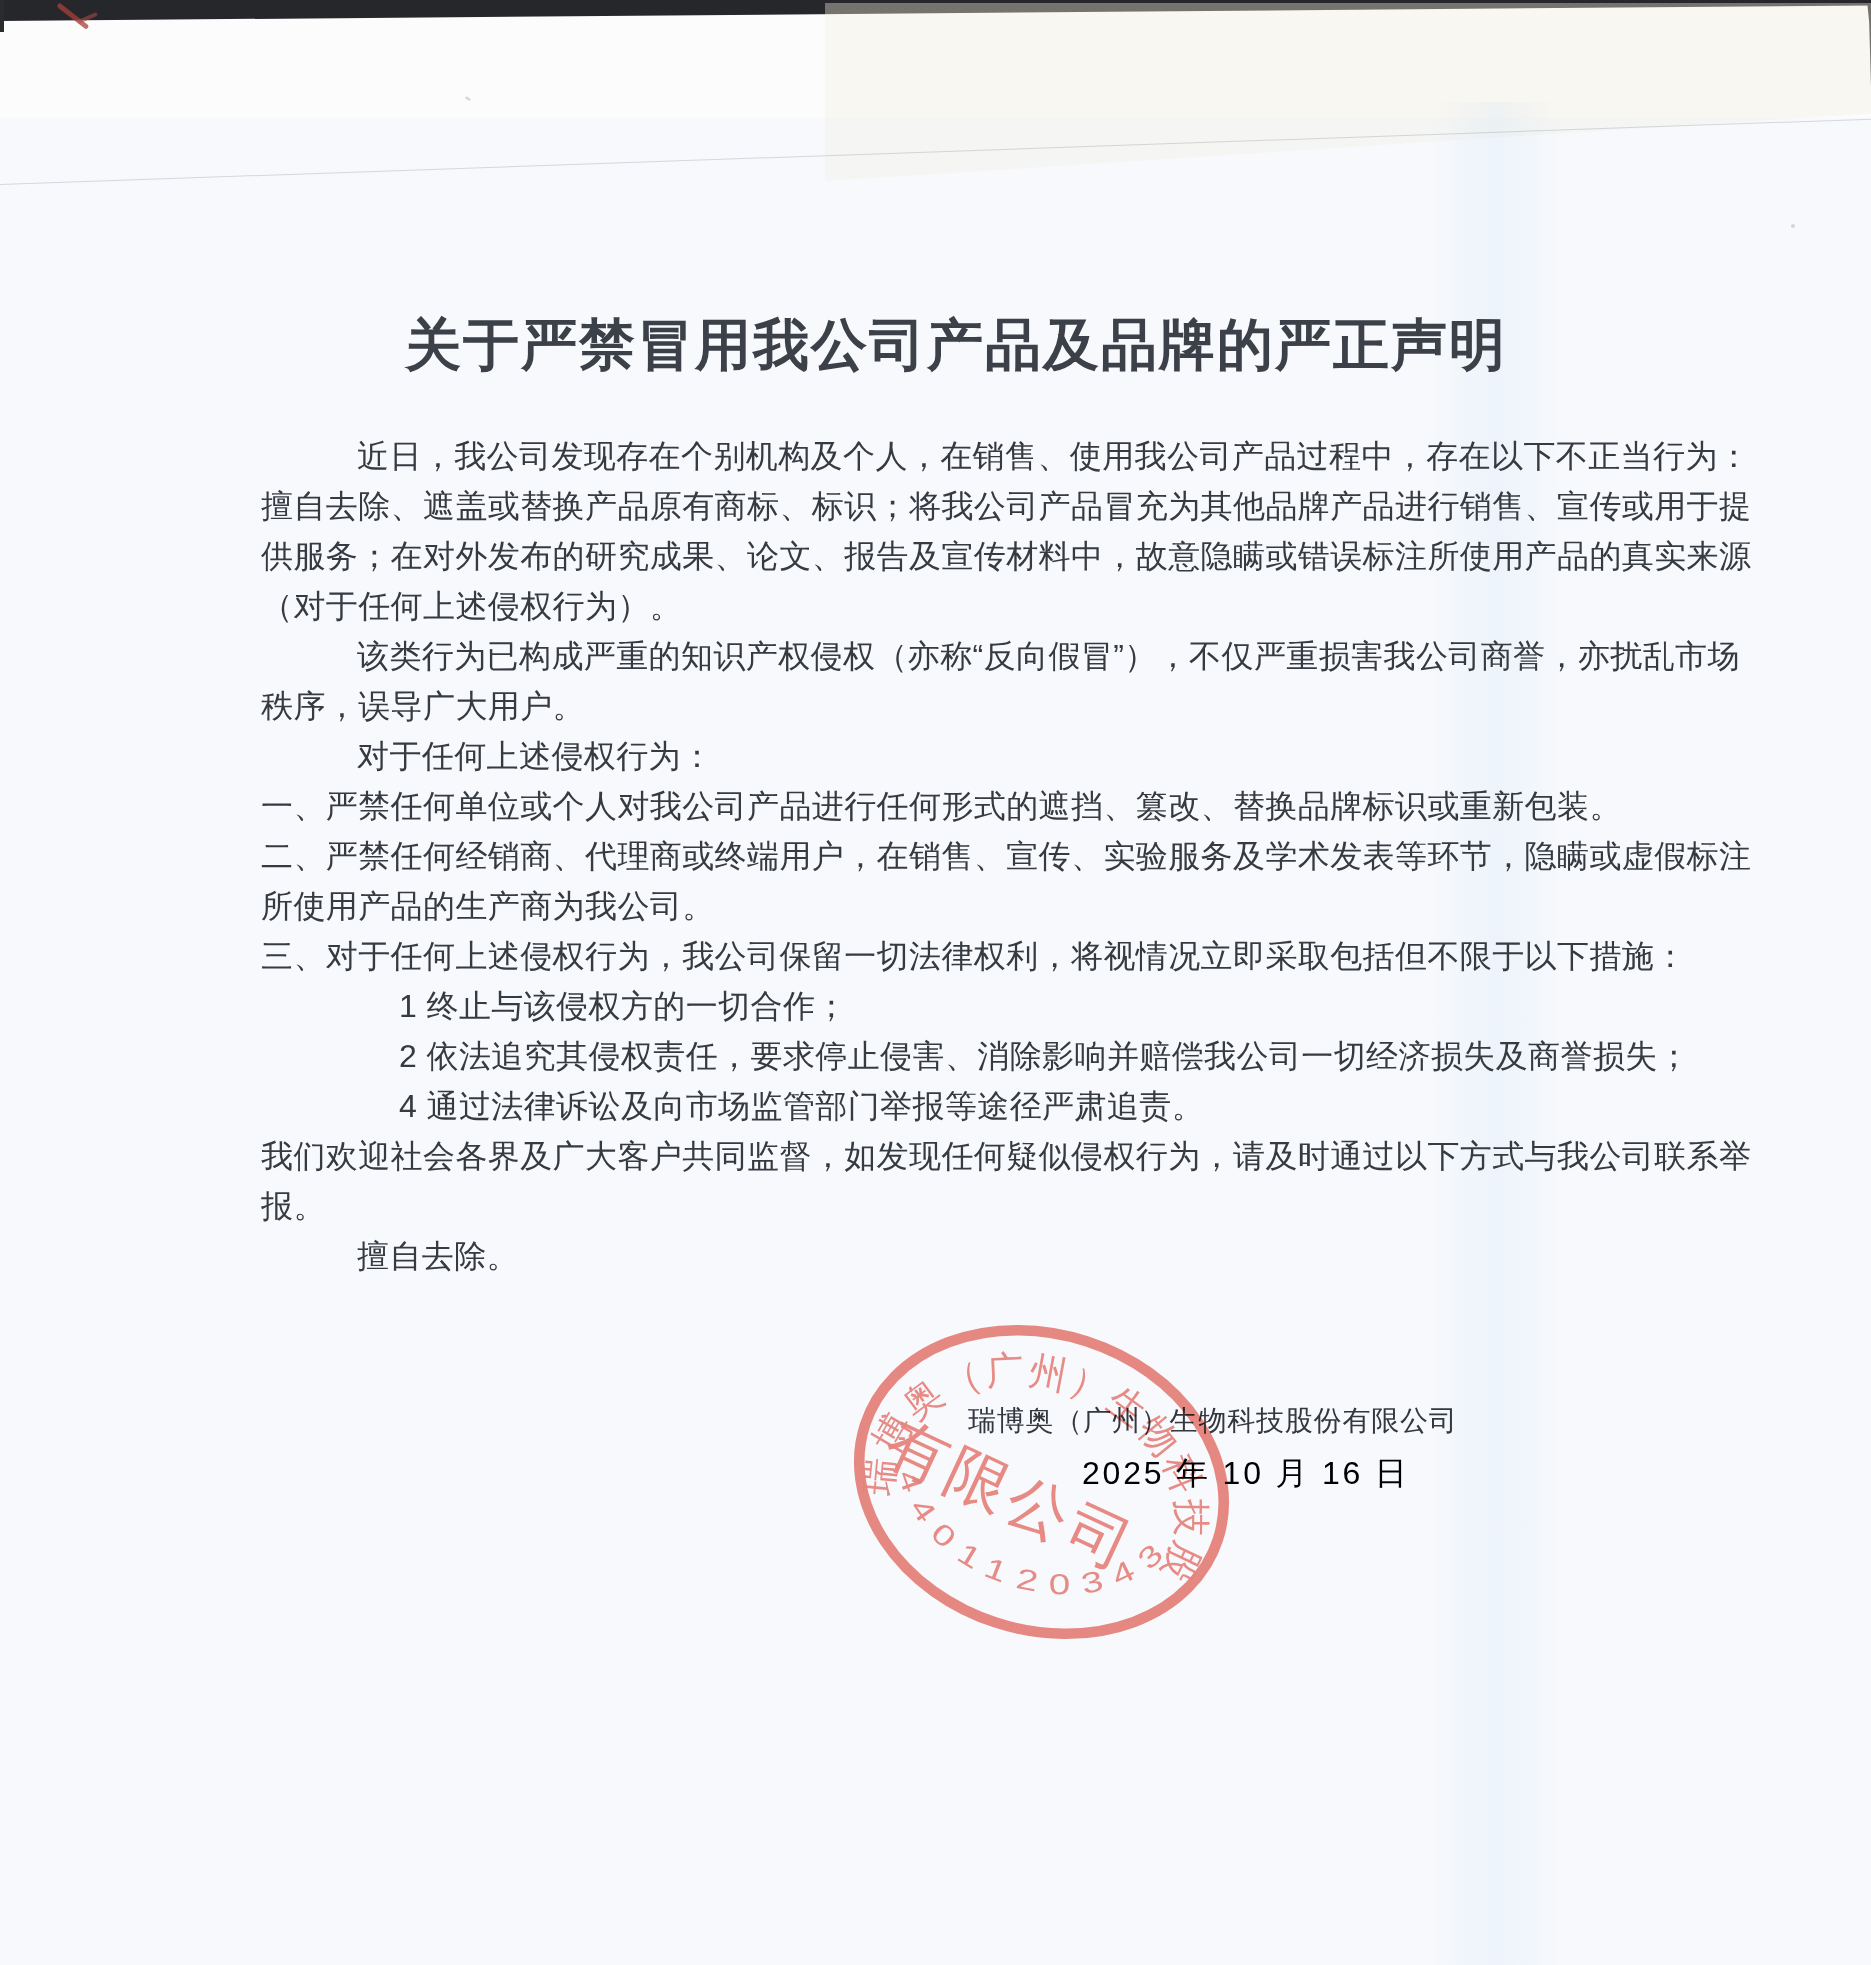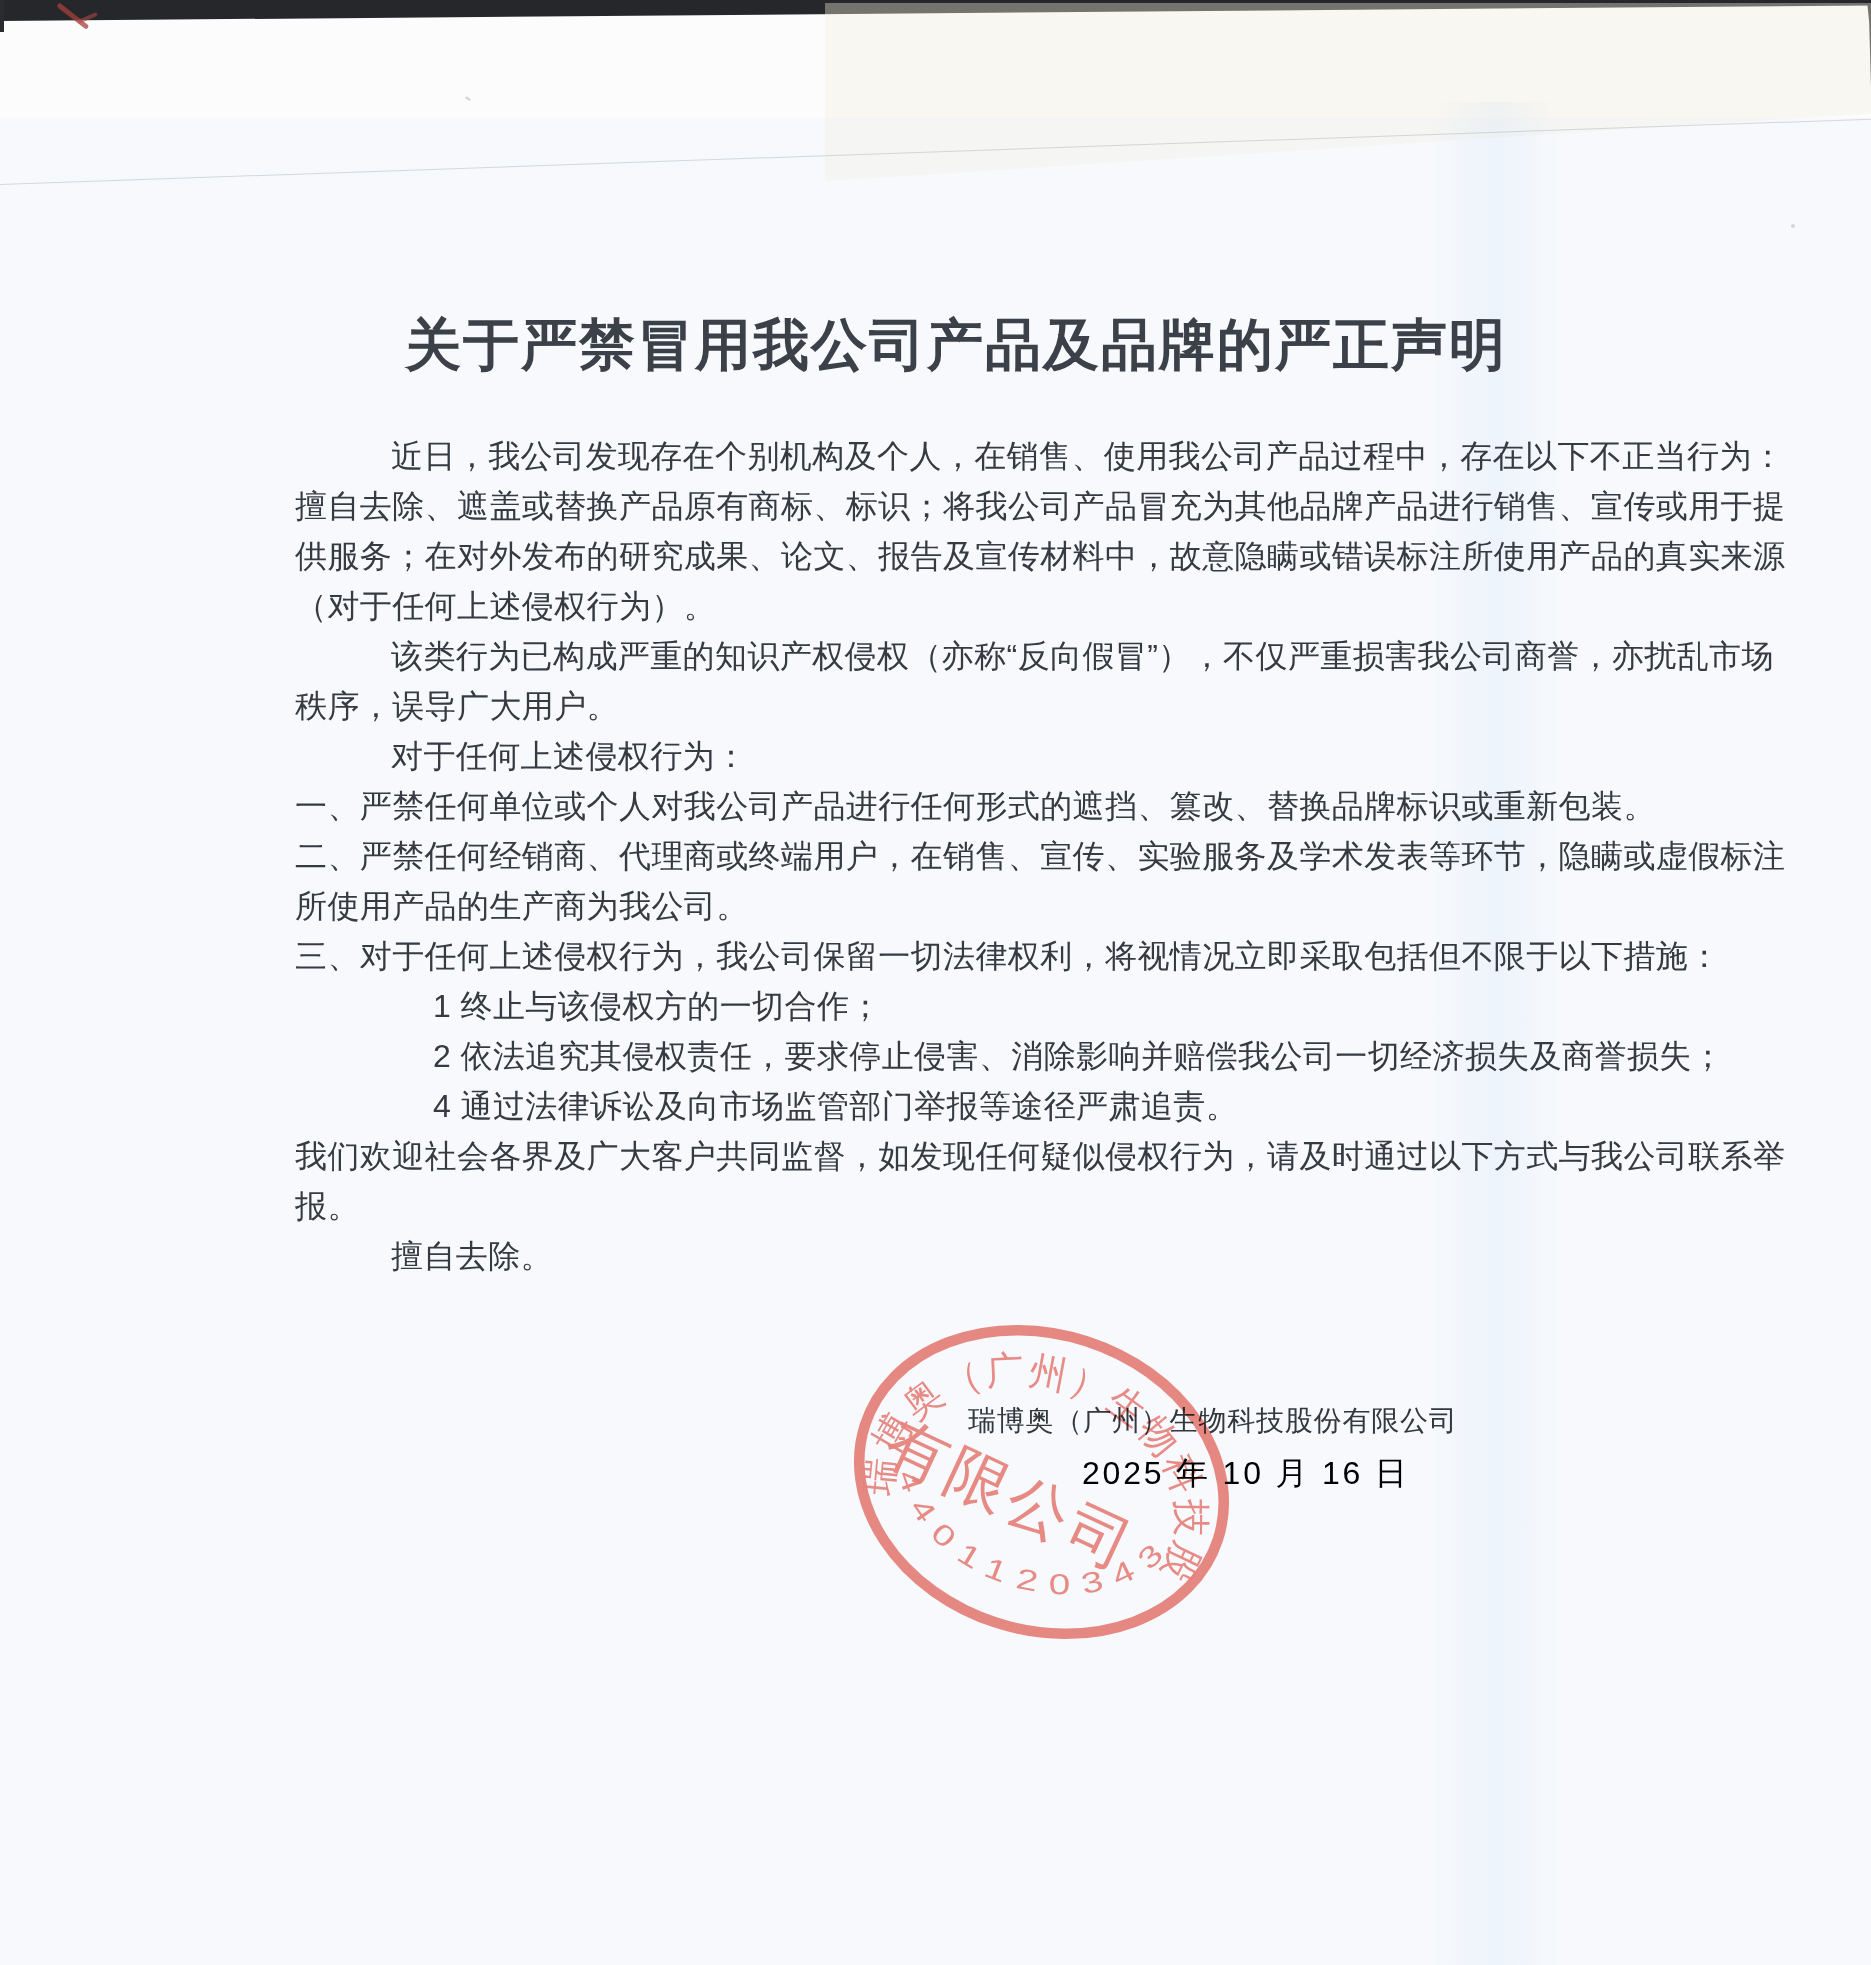--- a/index.html
+++ b/index.html
@@ -56,21 +56,21 @@
   .doc-title{
     position:absolute;left:0;top:308px;width:1872px;
     text-align:center;font-size:56px;font-weight:600;letter-spacing:2px;
     color:#3c4049;white-space:nowrap;padding-left:20px;
   }
   .doc-body{
     position:absolute;left:261px;top:431px;width:1376px;
     font-size:32px;line-height:50px;color:#363a41;letter-spacing:0.4px;
     z-index:2;
   }
-  .doc-body .bline{height:50px;white-space:nowrap;margin-left:34px;}
+  .doc-body .bline{height:50px;white-space:nowrap;}
   .doc-body .indent{text-indent:96px;}
   .doc-body .sub{padding-left:138px;}
 
   .sig-company{
     position:absolute;left:968px;top:1396px;height:50px;line-height:50px;
     font-size:28px;color:#33373e;letter-spacing:0.8px;white-space:nowrap;z-index:2;
   }
   .sig-date{
     position:absolute;left:1082px;top:1448px;height:50px;line-height:50px;
     font-size:32px;color:#000000;letter-spacing:2.8px;white-space:nowrap;z-index:2;

